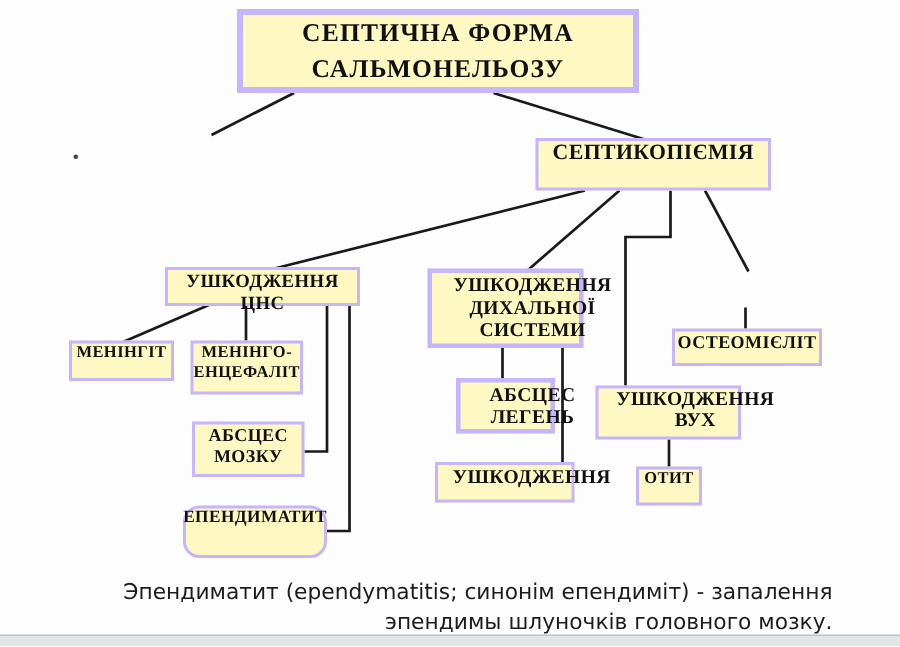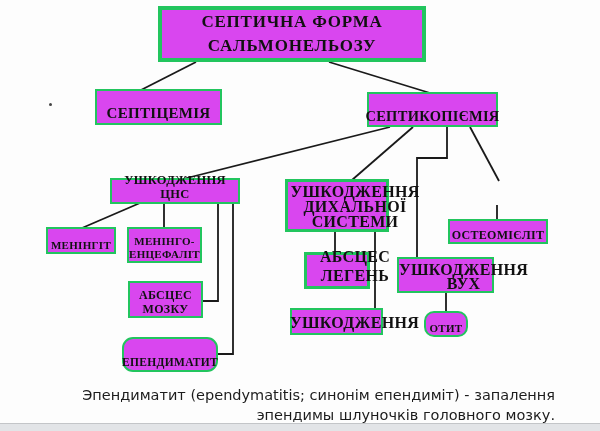--- a/index.html
+++ b/index.html
@@ -2,33 +2,33 @@
 <html><head>
 <meta charset="utf-8">
 <style>
   html,body{margin:0;padding:0;background:#fff;}
   .stage{
     position:relative;width:600px;height:431px;background:#fdfdfd;
     font-family:"Liberation Serif",serif;overflow:hidden;
   }
   .wires{position:absolute;left:0;top:0;width:600px;height:431px;}
   .node{
-    position:absolute;box-sizing:border-box;border:2px solid #22c55e;background:#d946ef;
-    display:flex;align-items:flex-end;justify-content:center;text-align:center;
+    position:absolute;box-sizing:border-box;border:2px solid #c4b5fd;background:#fef9c3;
+    display:flex;align-items:flex-start;justify-content:center;text-align:center;
     font-weight:bold;color:#111;
   }
   .node .lbl{white-space:pre-line;line-height:1.18;letter-spacing:.3px;}
   .b3{border-width:3px;}
   .b4{border-width:4px;}
   .root-box{font-size:17px;}
   .root-box .lbl{line-height:24px;letter-spacing:.8px;}
   .lvl2{font-size:15px;}
   .lvl3{font-size:12px;}
   .small{font-size:11px;}
-  .mid{font-size:16px;padding-left:36px;}
+  .mid{font-size:13px;padding-left:36px;}
   .caption{
     position:absolute;left:55px;top:385px;width:500px;
     font-family:"DejaVu Sans","Liberation Sans",sans-serif;
     font-size:14.5px;line-height:20px;color:#1c1c1c;white-space:pre-line;text-align:right;
   }
   .stray-dot{position:absolute;left:49px;top:103px;width:3px;height:3px;background:#444;border-radius:50%;}
   .bottom-strip{
     position:absolute;left:0;right:0;bottom:0;height:8px;
     background:#e2e4e7;border-top:1px solid #c3c5c8;box-sizing:border-box;
   }
@@ -55,25 +55,22 @@
       <polyline points="335,231 335,253"></polyline>
       <polyline points="375,231 375,309"></polyline>
     </g>
   </svg>
 
   <div class="node b4 root-box" style="left:158px;top:6px;width:268px;height:56px;">
     <span class="lbl">СЕПТИЧНА ФОРМА
 САЛЬМОНЕЛЬОЗУ</span>
   </div>
 
-  <div class="node lvl2" style="left:95px;top:89px;width:127px;height:36px;">
-    <span class="lbl">СЕПТІЦЕМІЯ</span>
-  </div>
 
-  <div class="node lvl2" style="left:367px;top:92px;width:131px;height:35px;font-size:14.5px;">
+  <div class="node lvl2" style="left:357px;top:92px;width:157px;height:35px;font-size:14.5px;">
     <span class="lbl">СЕПТИКОПІЄМІЯ</span>
   </div>
 
   <div class="node lvl3" style="left:110px;top:178px;width:130px;height:26px;font-size:12.5px;">
     <span class="lbl">УШКОДЖЕННЯ ЦНС</span>
   </div>
 
   <div class="node b3 mid" style="left:285px;top:179px;width:104px;height:53px;">
     <span class="lbl" style="line-height:15px;">УШКОДЖЕННЯ
 ДИХАЛЬНОЇ
@@ -110,21 +107,21 @@
 
   <div class="node lvl3" style="left:448px;top:219px;width:100px;height:25px;">
     <span class="lbl">ОСТЕОМІЄЛІТ</span>
   </div>
 
   <div class="node mid" style="left:397px;top:257px;width:97px;height:36px;">
     <span class="lbl" style="line-height:14px;">УШКОДЖЕННЯ
 ВУХ</span>
   </div>
 
-  <div class="node small" style="left:424px;top:311px;width:44px;height:26px;border-radius:10px;">
+  <div class="node small" style="left:424px;top:311px;width:44px;height:26px;">
     <span class="lbl">ОТИТ</span>
   </div>
 
   <div class="stray-dot"></div>
 
   <div class="caption">Эпендиматит (ependymatitis; синонім епендиміт) - запалення
 эпендимы шлуночків головного мозку.</div>
 
   <div class="bottom-strip"></div>
 

